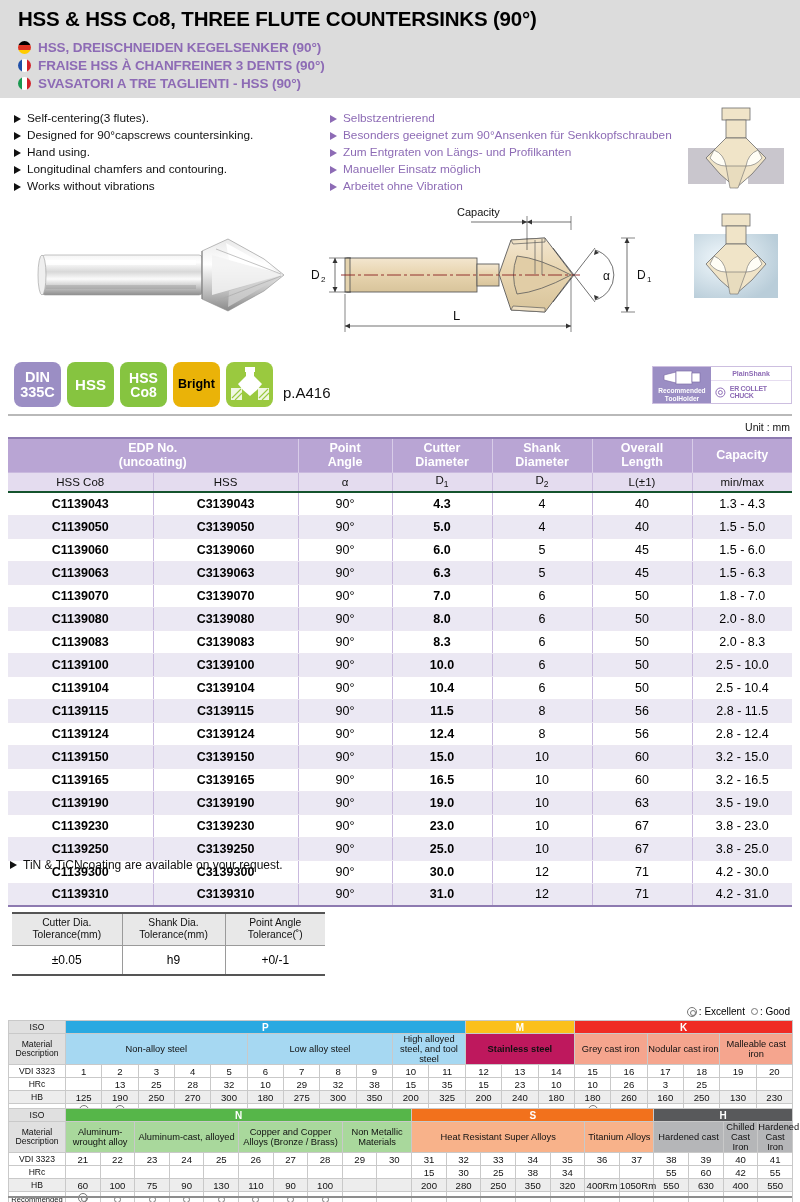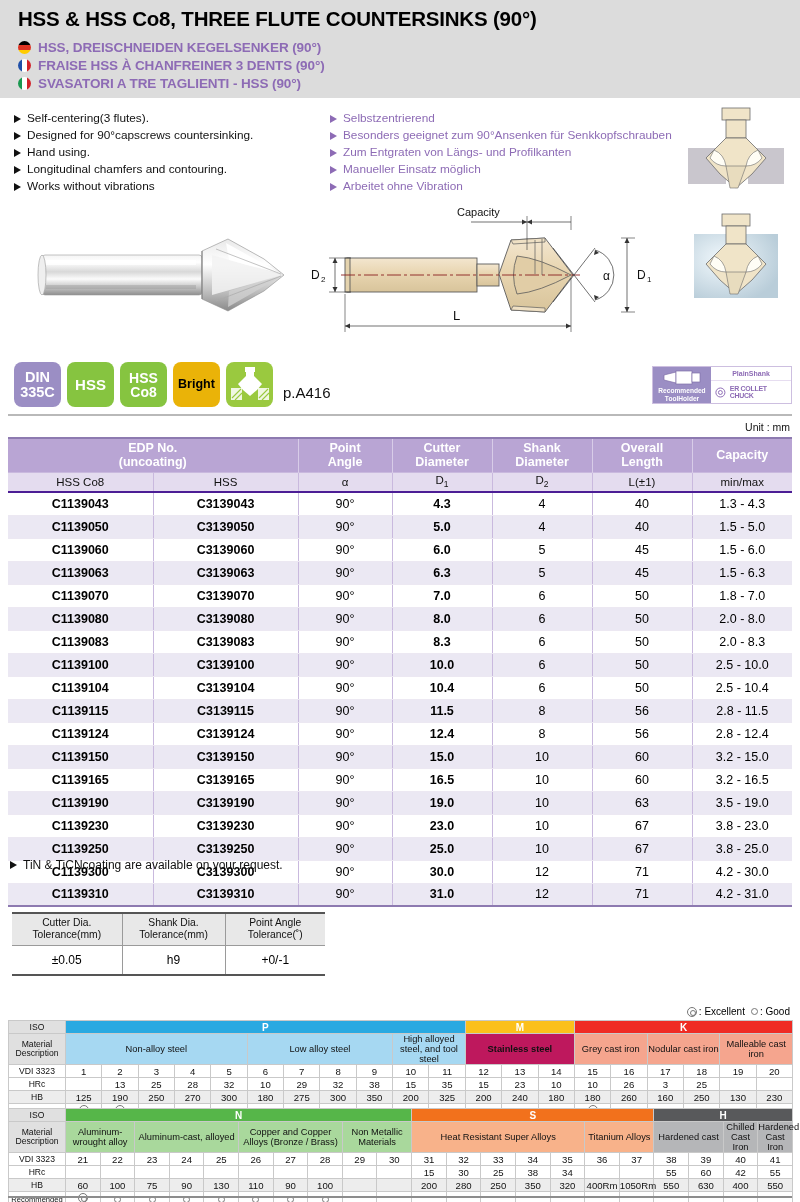--- a/index.html
+++ b/index.html
@@ -98,21 +98,21 @@
   .mtbl th, .mtbl td{ text-align:center; }
   .mtbl .hrow1 th{
     background:#b9a5d4; color:#fff; font-weight:bold; font-size:12.5px;
     height:34px; line-height:14px; border-right:1px solid #d8cce8;
     border-top:2px solid #8d7ab0;
   }
   .mtbl .hrow1 th:last-child{ border-right:none; }
   .mtbl .hrow2 th{
     background:#e4dcef; color:#111; font-weight:normal; font-size:11.5px;
     height:20px; border-right:1px solid #c9b9de; border-top:1px solid #c9b9de;
-    border-bottom:2px solid #4c1d95;
+    border-bottom:2px solid #14532d;
   }
   .mtbl .hrow2 th:last-child{ border-right:none;margin-top:24px; }
   .mtbl tbody td{
     height:23px; font-size:12.5px; border-right:1px solid #c9b9de;
     border-bottom:1px solid #ece8f2;
   }
   .mtbl tbody td:last-child{ border-right:none; }
   .mtbl tbody tr:nth-child(even) td{ background:#ebe8f3; }
   .mtbl tbody tr:last-child td{ border-bottom:2px solid #8d7ab0; }
   .c-bold{ font-weight:bold; }

